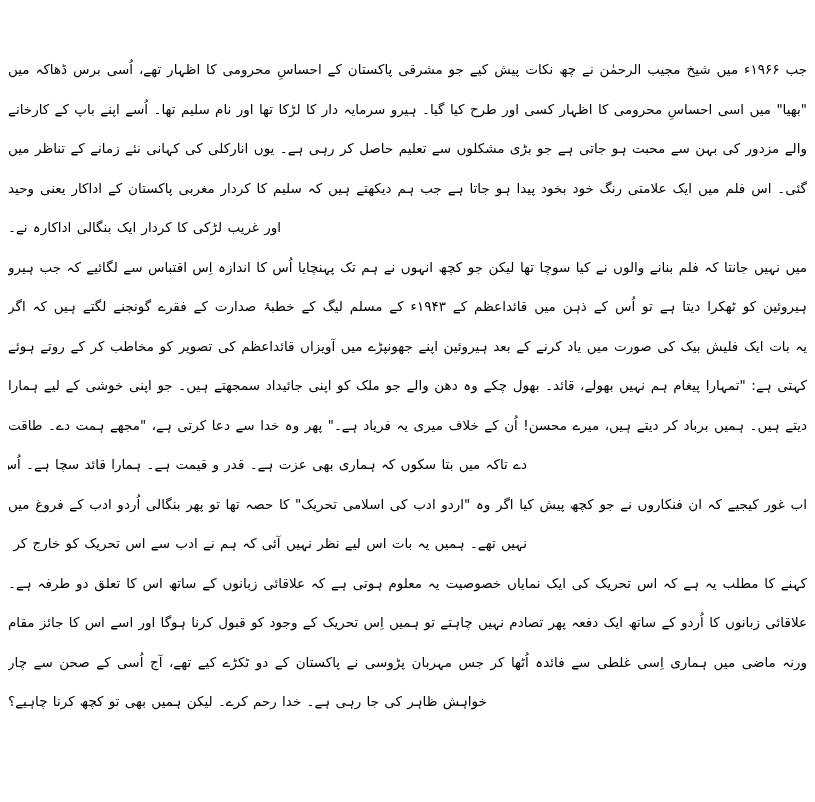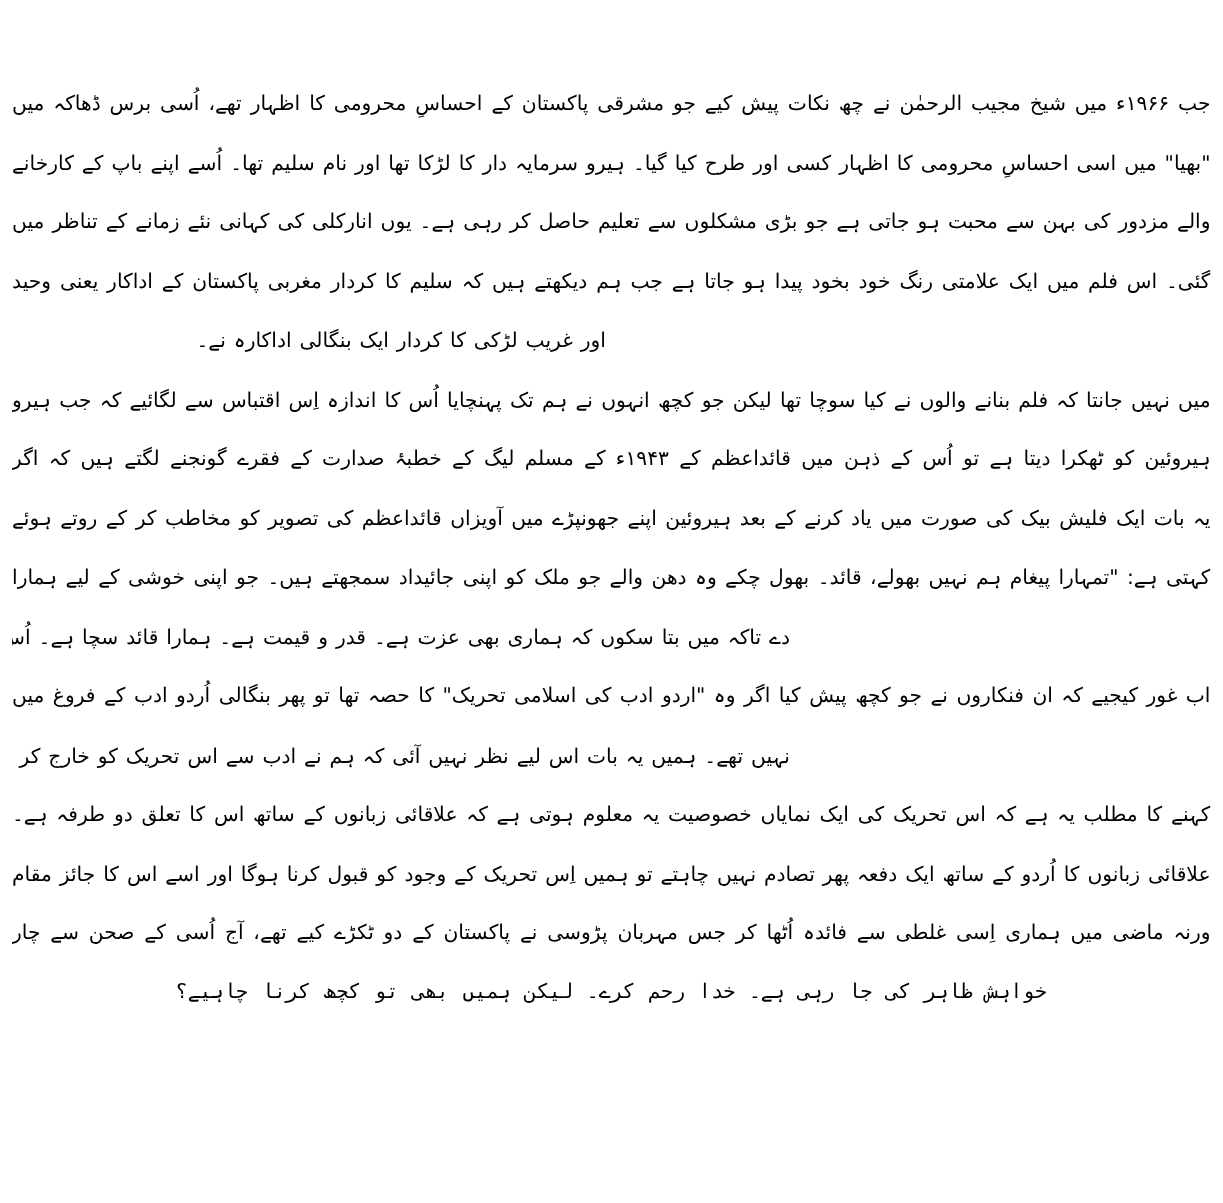--- a/index.html
+++ b/index.html
@@ -22,40 +22,39 @@
     font-size: 13.5px;
   }
   .para {
     margin: 0;
     padding: 0;
   }
   .line {
     height: 39.5px;
     line-height: 39.5px;
     overflow: hidden;
-    text-align: center;
+    text-align: left;
     word-spacing: 1px;
   }
   
   .line.full {
     text-align: justify;
     text-align-last: justify;
     text-justify: inter-word;
   }
   
   .line.end-center {
     white-space: nowrap;
     padding-left: 0;
     padding-right: 280px;
   }
   
   .line.end-right {
     white-space: nowrap;
     padding-right: 0;
-    font-family: Liberation Mono, monospace;
   }
 </style>
 </head>
 <body>
 
 <div class="page" dir="rtl">
 
   <div class="para">
     <div class="line full">جب ۱۹۶۶ء میں شیخ مجیب الرحمٰن نے چھ نکات پیش کیے جو مشرقی پاکستان کے احساسِ محرومی کا اظہار تھے، اُسی برس ڈھاکہ میں بننے والی فلم</div>
     <div class="line full">"بھیا" میں اسی احساسِ محرومی کا اظہار کسی اور طرح کیا گیا۔ ہیرو سرمایہ دار کا لڑکا تھا اور نام سلیم تھا۔ اُسے اپنے باپ کے کارخانے میں کام کرنے</div>
@@ -65,20 +64,21 @@
   </div>
 
   <div class="para">
     <div class="line full">میں نہیں جانتا کہ فلم بنانے والوں نے کیا سوچا تھا لیکن جو کچھ انہوں نے ہم تک پہنچایا اُس کا اندازہ اِس اقتباس سے لگائیے کہ جب ہیرو کا باپ</div>
     <div class="line full">ہیروئین کو ٹھکرا دیتا ہے تو اُس کے ذہن میں قائداعظم کے ۱۹۴۳ء کے مسلم لیگ کے خطبۂ صدارت کے فقرے گونجنے لگتے ہیں کہ اگر پاکستان</div>
   </div>
 
   <div class="para">
     <div class="line full">یہ بات ایک فلیش بیک کی صورت میں یاد کرنے کے بعد ہیروئین اپنے جھونپڑے میں آویزاں قائداعظم کی تصویر کو مخاطب کر کے روتے ہوئے</div>
     <div class="line full">کہتی ہے: "تمہارا پیغام ہم نہیں بھولے، قائد۔ بھول چکے وہ دھن والے جو ملک کو اپنی جائیداد سمجھتے ہیں۔ جو اپنی خوشی کے لیے ہمارا سکھ چین جلا</div>
+    <div class="line full">دیتے ہیں۔ ہمیں برباد کر دیتے ہیں، میرے محسن! اُن کے خلاف میری یہ فریاد ہے۔" پھر وہ خدا سے دعا کرتی ہے، "مجھے ہمت دے۔ طاقت</div>
     <div class="line end-center">دے تاکہ میں بتا سکوں کہ ہماری بھی عزت ہے۔ قدر و قیمت ہے۔ ہمارا قائد سچا ہے۔ اُس کا کہا سچا ہے۔"</div>
   </div>
 
   <div class="para">
     <div class="line full">اب غور کیجیے کہ ان فنکاروں نے جو کچھ پیش کیا اگر وہ "اردو ادب کی اسلامی تحریک" کا حصہ تھا تو پھر بنگالی اُردو ادب کے فروغ میں کسی سے پیچھے</div>
     <div class="line end-center">نہیں تھے۔ ہمیں یہ بات اس لیے نظر نہیں آئی کہ ہم نے ادب سے اس تحریک کو خارج کر دیا تھا۔</div>
   </div>
 
   <div class="para">
     <div class="line full">کہنے کا مطلب یہ ہے کہ اس تحریک کی ایک نمایاں خصوصیت یہ معلوم ہوتی ہے کہ علاقائی زبانوں کے ساتھ اس کا تعلق دو طرفہ ہے۔ آج اگر ہم</div>

